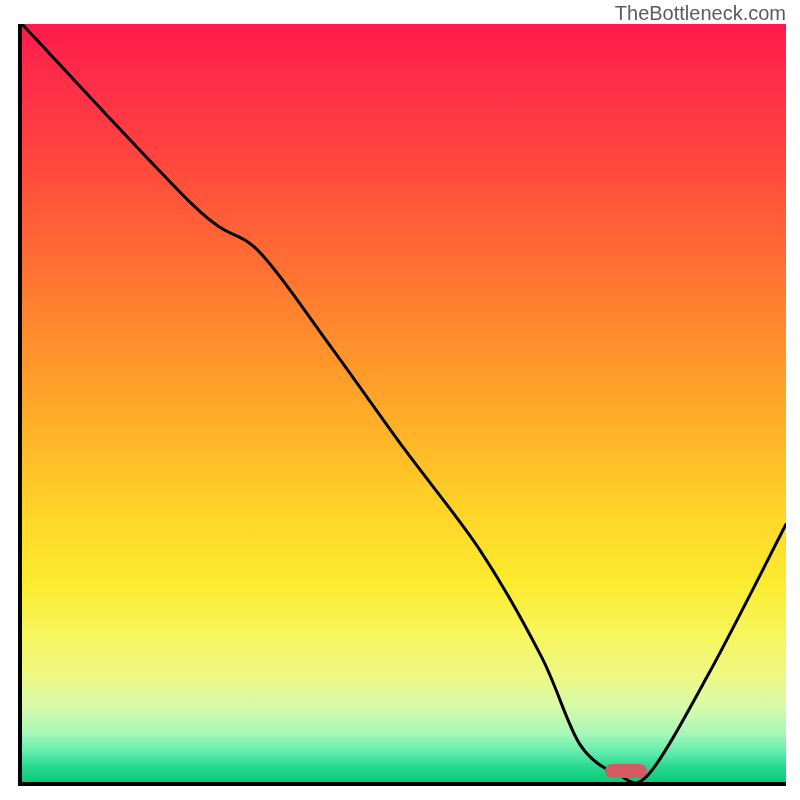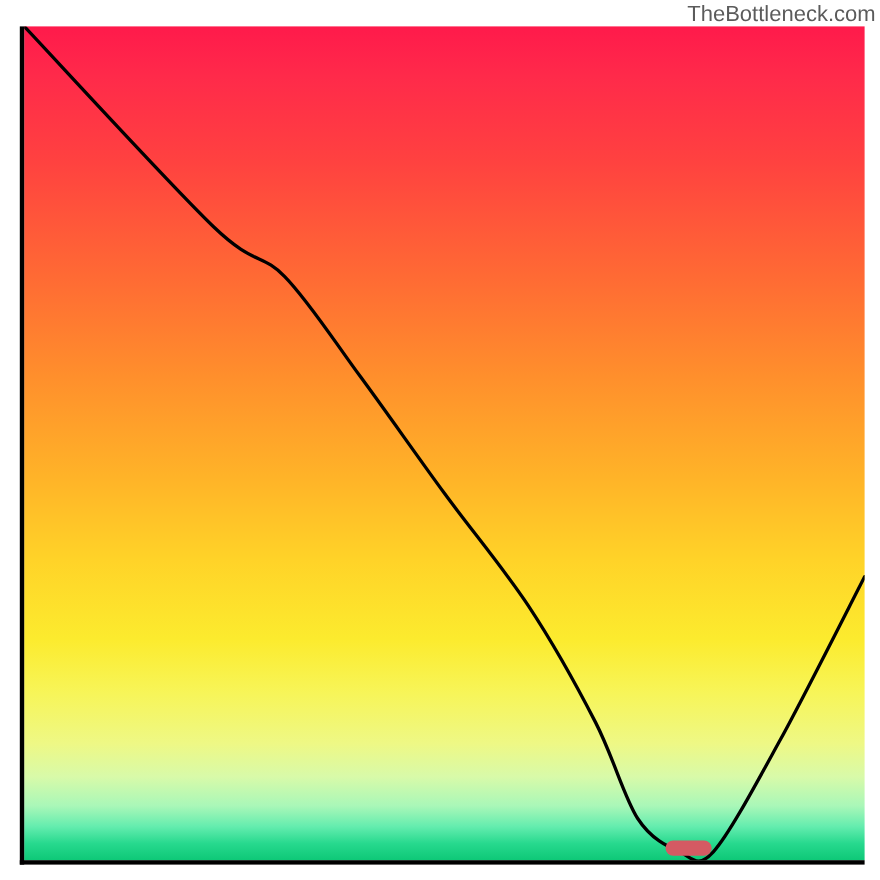--- a/index.html
+++ b/index.html
@@ -56,21 +56,21 @@
     position: absolute;
     width: 42px;
     height: 14px;
     border-radius: 7px;
     background: #d45a63;
     transform: translate(-50%, -50%);
   }
   .watermark {
     position: absolute;
     top: 2px;
-    right: 4px;
+    right: 14px;
     color: #5b5b5b;
     font-size: 20px;
     font-weight: 500;
     user-select: none;
   }
 </style>
 </head>
 <body>
 
 <div class="stage">

